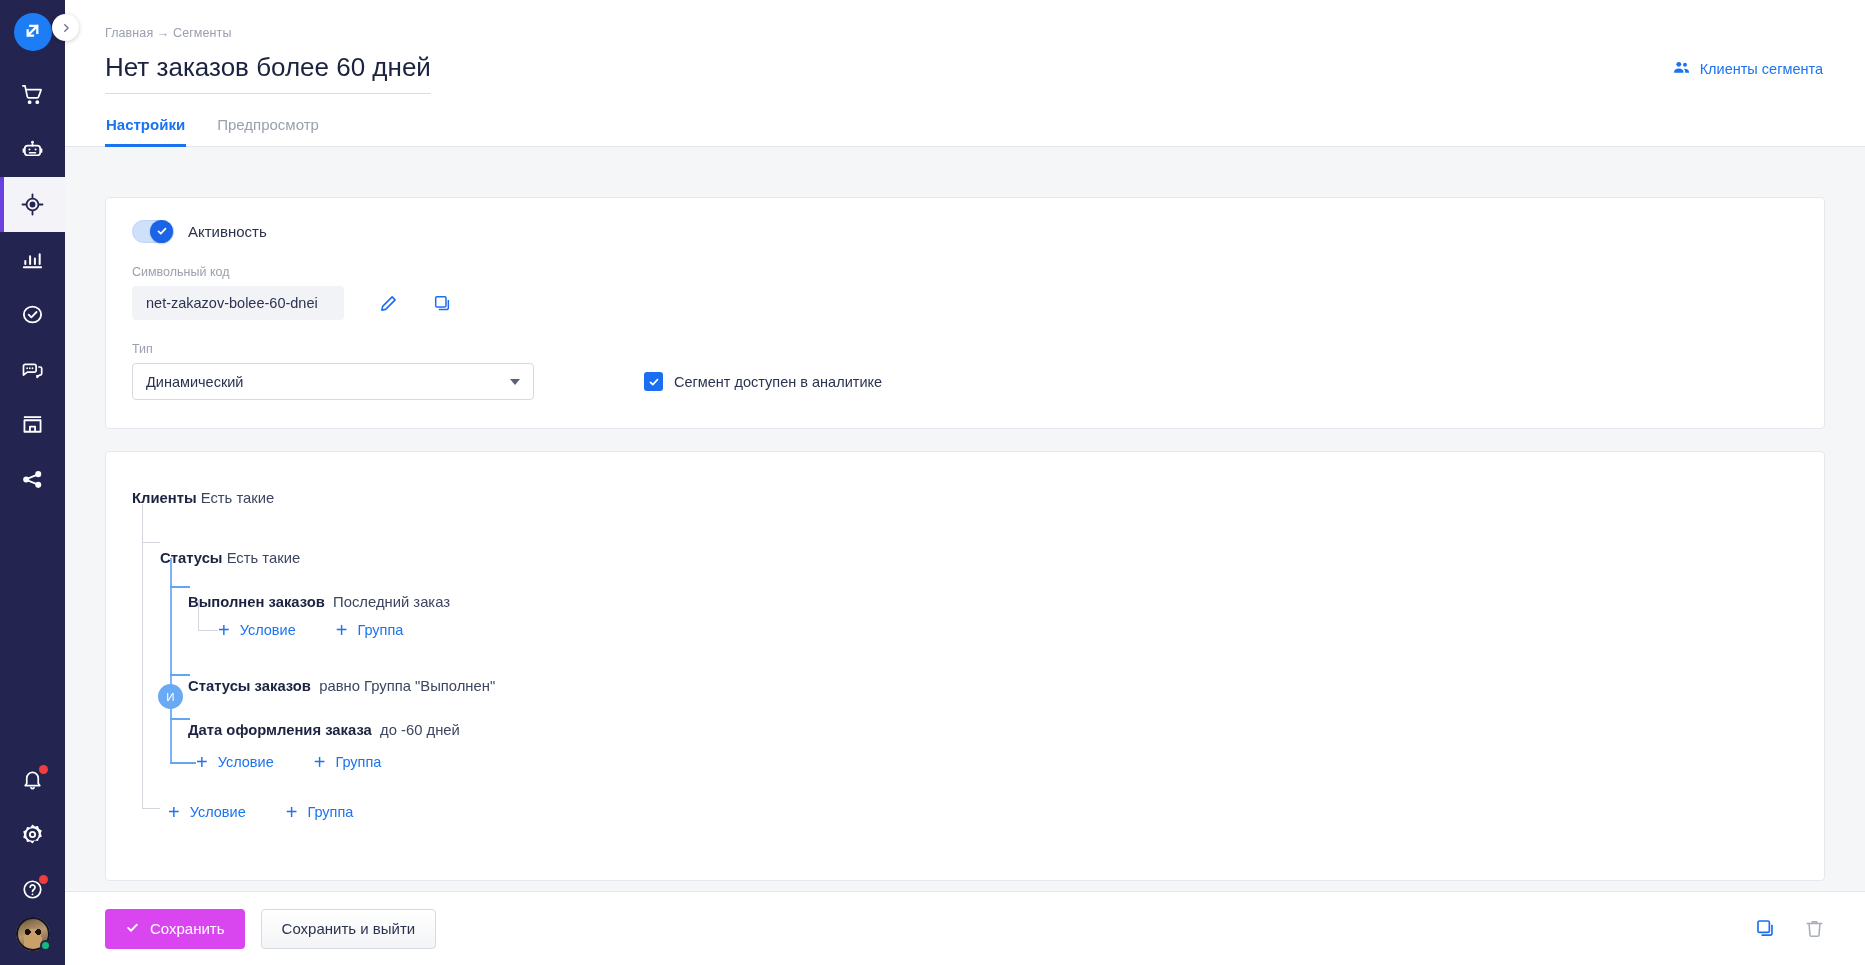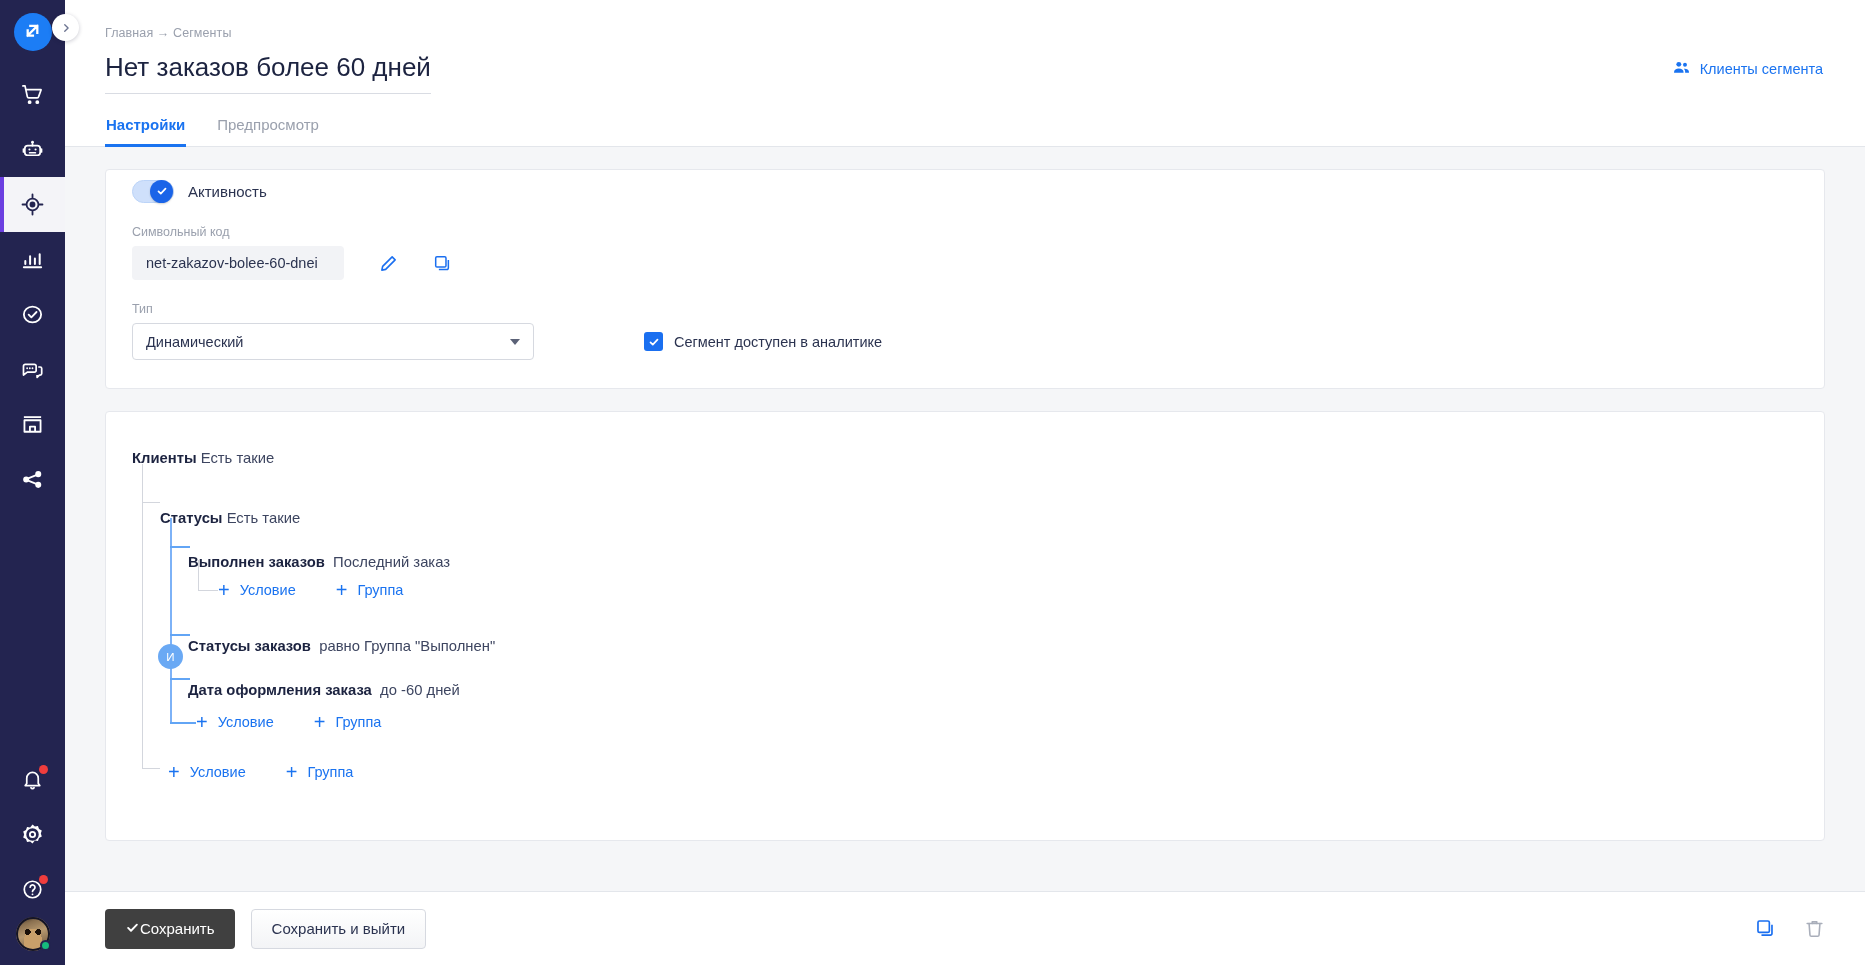--- a/index.html
+++ b/index.html
@@ -115,21 +115,21 @@
   .content {
     flex: 1 1 auto; overflow: hidden;
     background: #f5f6f8;
     padding: 22px 40px 0 40px;
   }
 
   .card {
     background: #ffffff; border: 1px solid #e6e8ed;
     border-radius: 4px;
   }
-  .card-settings { padding: 10px 26px 28px 26px; }
+  .card-settings { padding: 22px 26px 28px 26px; margin-top: 28px; }
   .card-tree { margin-top: 22px; padding: 26px 26px 30px 26px; min-height: 430px; }
 
   
   .toggle-row { display: flex; align-items: center; gap: 14px; }
   .toggle {
     width: 42px; height: 23px; border-radius: 12px;
     background: #cfe0fb; position: relative; cursor: pointer;
     border: 1px solid #bcd4f8;
   }
   .toggle-knob {
@@ -190,23 +190,23 @@
     cursor: pointer; z-index: 3;
   }
 
   
   .footer {
     flex: 0 0 auto; height: 74px; background: #ffffff;
     border-top: 1px solid #e3e6eb;
     display: flex; align-items: center; padding: 0 40px;
   }
   .btn-primary {
-    background: #404040; color: #fff; border: none; border-radius: 4px;
+    background: #d946ef; color: #fff; border: none; border-radius: 4px;
     height: 40px; padding: 0 20px; font-size: 15px;
-    display: flex; align-items: center; cursor: pointer;
+    display: flex; align-items: center; gap: 10px; cursor: pointer;
     font-family: "Liberation Sans", sans-serif;
   }
   .btn-secondary {
     background: linear-gradient(#ffffff,#f3f4f6); color: #2b3350;
     border: 1px solid #d6d9e0; border-radius: 4px;
     height: 40px; padding: 0 20px; font-size: 15px; margin-left: 16px;
     cursor: pointer; font-family: "Liberation Sans", sans-serif;
   }
   .footer-spacer { flex: 1 1 auto; }
   .footer-icons { display: flex; align-items: center; gap: 28px; }

